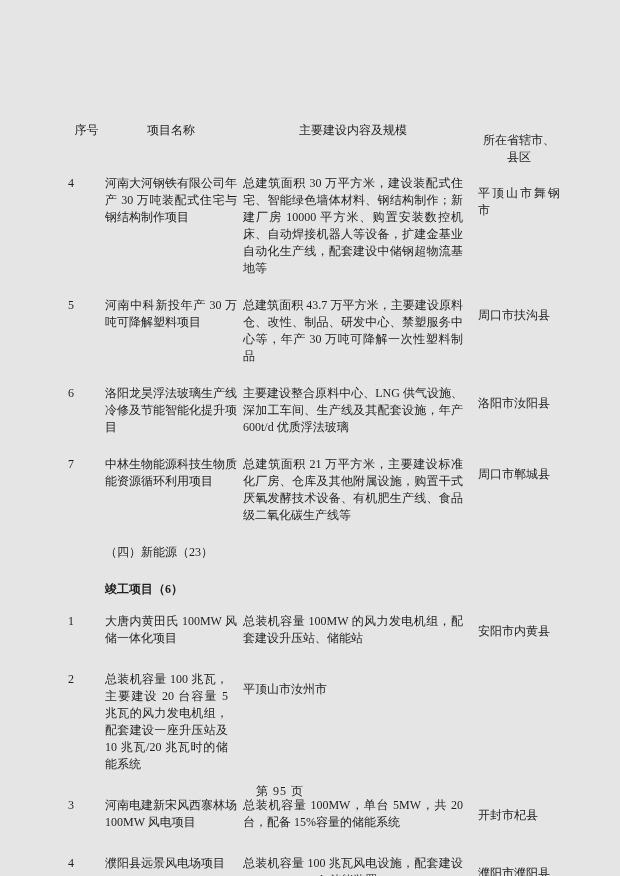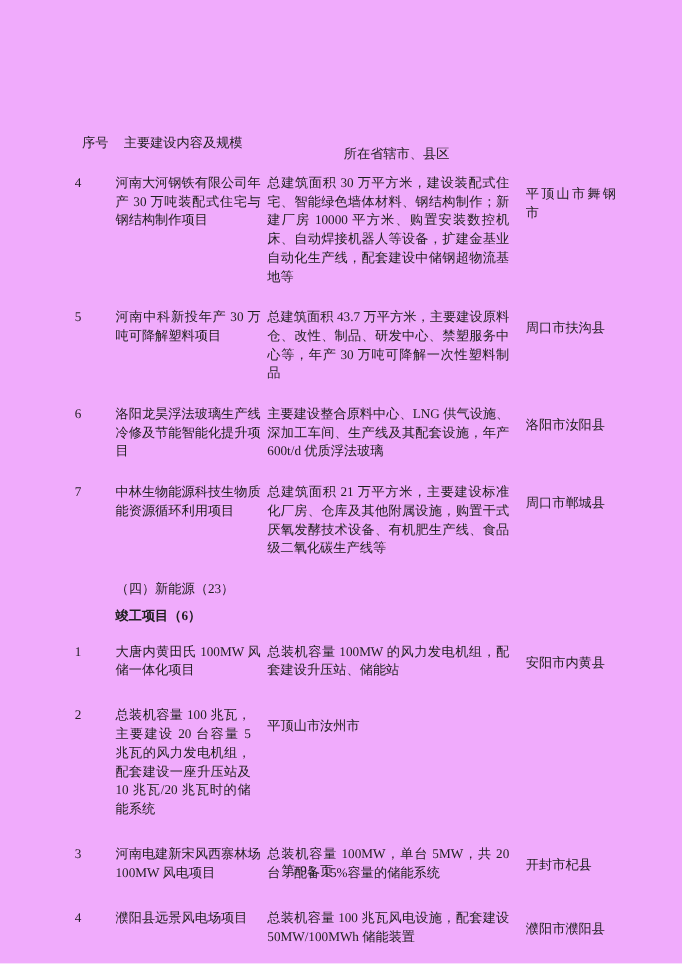--- a/index.html
+++ b/index.html
@@ -1,21 +1,21 @@
 <!DOCTYPE html>
 <html><head>
 <meta charset="utf-8">
 <style>
   * { margin: 0; padding: 0; box-sizing: border-box; }
   html, body { background: #ffffff; }
   .page {
     position: relative;
     width: 620px;
     height: 876px;
-    background: #f0abfc;
+    background: #e5e5e5;
     color: #1f1f1f;
     font-family: "Liberation Serif", "DejaVu Serif", serif;
     font-size: 12px;
     line-height: 17px;
     overflow: hidden;
   }
   .content {
     position: absolute;
     left: 68px;
     top: 122px;
@@ -44,21 +44,21 @@
   }
   .thead .cell-no { text-align: center; }
   .thead .cell-name,
   .thead .cell-content,
   .thead .cell-loc { text-align: center; }
   .rows-a .trow { margin-bottom: 20px; }
   .rows-b .trow { margin-bottom: 24px; }
   .sec-heading {
     margin-left: 37px;
     margin-top: 6px;
-    margin-bottom: 8px;
+    margin-bottom: 20px;
   }
   .sub-heading {
     margin-left: 37px;
     margin-bottom: 15px;
     font-family: Liberation Serif, serif;
     font-weight: bold;
   }
   .footer {
     position: absolute;
     left: 0;
@@ -69,20 +69,21 @@
   }
 </style>
 </head>
 <body>
 
 <div class="page">
   <div class="content">
 
     <div class="trow thead">
       <div class="cell-no">序号</div>
+      <div class="cell-name">项目名称</div>
       <div class="cell-content">主要建设内容及规模</div>
       <div class="cell-loc">所在省辖市、县区</div>
     </div>
 
     <div class="rows-a">
       <div class="trow">
         <div class="cell-no">4</div>
         <div class="cell-name">河南大河钢铁有限公司年产 30 万吨装配式住宅与钢结构制作项目</div>
         <div class="cell-content">总建筑面积 30 万平方米，建设装配式住宅、智能绿色墙体材料、钢结构制作；新建厂房 10000 平方米、购置安装数控机床、自动焊接机器人等设备，扩建金基业自动化生产线，配套建设中储钢超物流基地等</div>
         <div class="cell-loc">平顶山市舞钢市</div>

